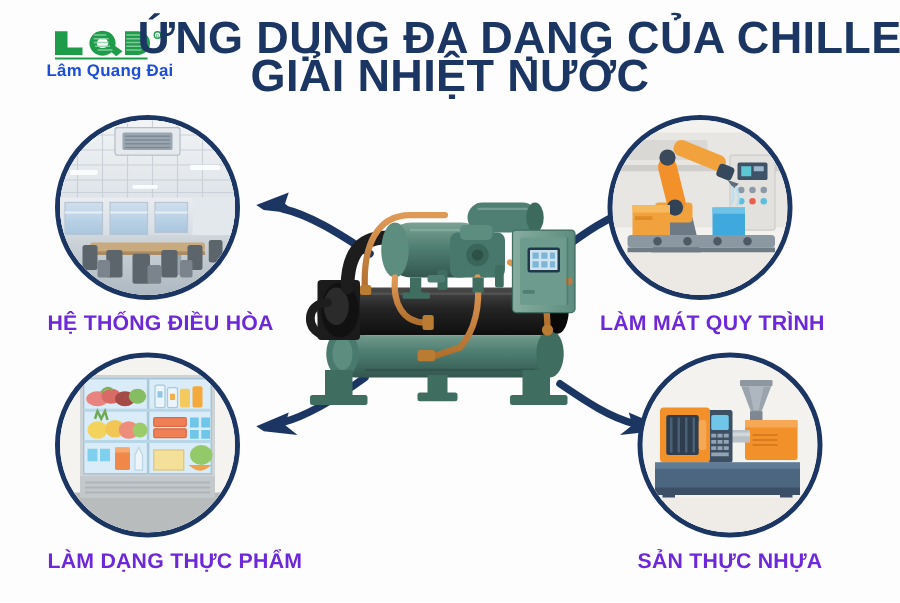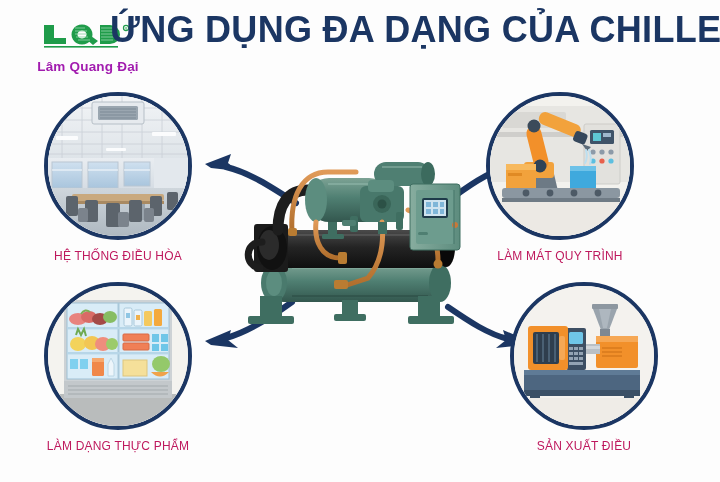--- a/index.html
+++ b/index.html
@@ -23,24 +23,24 @@
     top: 22px;
     width: 120px;
     text-align: center;
   }
   .logo-mark {
     display: block;
     margin: 0 auto;
   }
   .logo-name {
     display: block;
-    margin-top: 11px;
+    margin-top: 1px;
     font-size: 13.5px;
     font-weight: bold;
-    color: #a21caf;
+    color: #1d4ed8;
     letter-spacing: .2px;
     white-space: nowrap;
     text-align: center;
   }
 
   
   .title-block {
     position: absolute;
     left: 110px;
     top: 14px;
@@ -71,23 +71,23 @@
     border-radius: 50%;
     border: 4px solid #1b3663;
     background: #f4f3f0;
     overflow: hidden;
     box-sizing: border-box;
   }
   .circle > svg { display: block; }
   .node-label {
     display: block;
     margin-top: 9px;
-    font-size: 12px;
-    font-weight: normal;
-    color: #be185d;
+    font-size: 17px;
+    font-weight: bold;
+    color: #6d28d9;
     letter-spacing: .2px;
     white-space: nowrap;
   }
 
   #node-tl { left: 38px;  top: 92px;  }
   #node-tr { left: 480px; top: 92px;  }
   #node-bl { left: 38px;  top: 282px; }
   #node-br { left: 504px; top: 282px; }
 
   
@@ -130,20 +130,21 @@
       </g>
       <circle cx="84" cy="6" r="2.6" fill="none" stroke="#1f9c4a" stroke-width="1.1"></circle>
       <text x="84" y="8.2" font-size="4" text-anchor="middle" fill="#1f9c4a">R</text>
       <rect x="2" y="24" width="74" height="1.6" fill="#1f9c4a"></rect>
     </svg>
     <span class="logo-name">Lâm Quang Đại</span>
   </div>
 
   <div class="title-block">
     <span class="title-line">ỨNG DỤNG ĐA DẠNG CỦA CHILLER</span>
+    <span class="title-line">GIẢI NHIỆT NƯỚC</span>
   </div>
 
   <svg class="arrows" viewBox="0 0 720 482">
 
     <g>
       <path d="M296 203 C 270 186, 248 172, 226 167" fill="none" stroke="#1b3663" stroke-width="6" stroke-linecap="round"></path>
       <path d="M205 164 l26 -10 l-3 9 l10 8 l-27 -3 Z" fill="#1b3663"></path>
     </g>
 
     <g>
@@ -405,21 +406,21 @@
         <rect x="45" y="50" width="6" height="24" rx="2" fill="#f6a855"></rect>
 
         <rect x="10" y="84" width="116" height="22" fill="#4d6680"></rect>
         <rect x="10" y="84" width="116" height="5" fill="#5f7b96"></rect>
         <rect x="10" y="104" width="116" height="6" fill="#3b5066"></rect>
         <rect x="16" y="110" width="10" height="6" fill="#3b5066"></rect>
         <rect x="110" y="110" width="10" height="6" fill="#3b5066"></rect>
         <rect x="0" y="112" width="140" height="28" fill="#efece7"></rect>
       </svg>
     </div>
-    <span class="node-label">SẢN XUẤT ĐIỀU</span>
+    <span class="node-label">SẢN THỰC NHỰA</span>
   </div>
 
   <div class="center-unit">
     <svg width="256" height="190" viewBox="0 0 256 190">
       <defs>
         <linearGradient id="greenTank" x1="0" y1="0" x2="0" y2="1">
           <stop offset="0" stop-color="#7ca294"></stop>
           <stop offset="45%" stop-color="#4f7f72"></stop>
           <stop offset="100%" stop-color="#33574e"></stop>
         </linearGradient>

